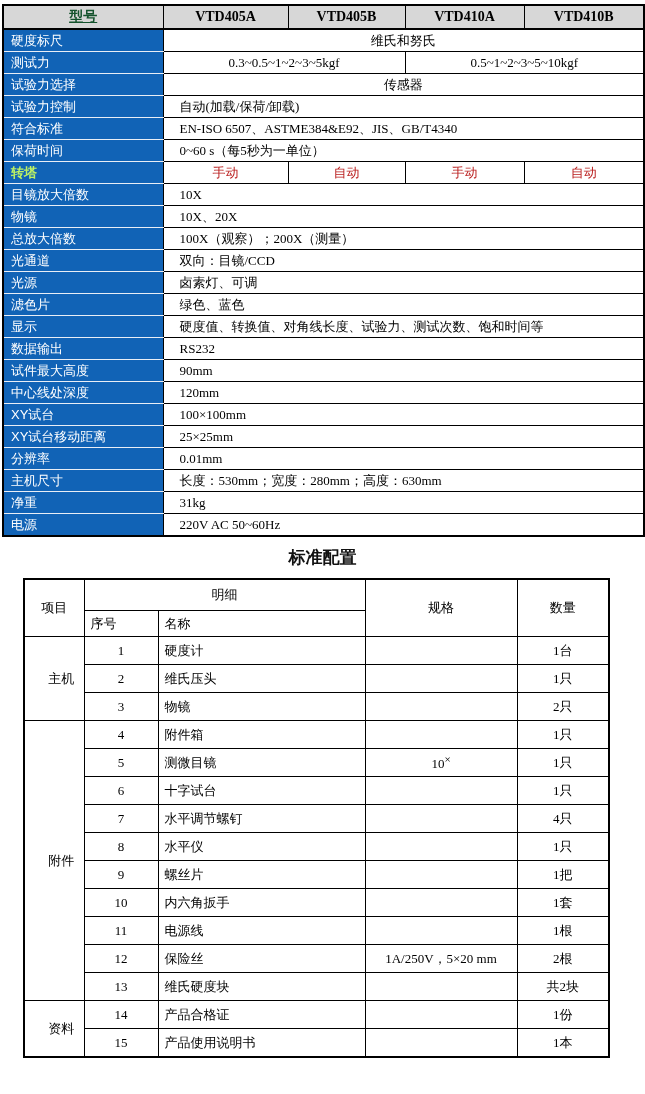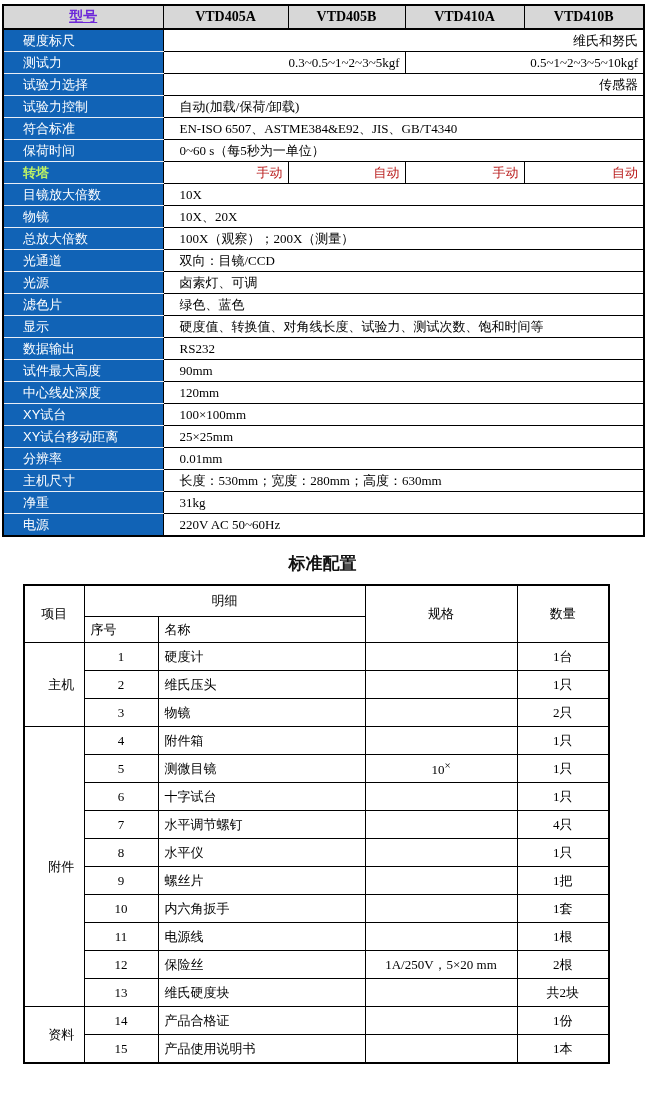--- a/index.html
+++ b/index.html
@@ -8,34 +8,34 @@
 
   
   table.spec{border-collapse:collapse;table-layout:fixed;width:641px;
              margin:4px 2px 0 2px;border:2px solid #000;}
   table.spec th,table.spec td{border:1px solid #000;height:21px;
              font-size:13px;padding:0 5px;overflow:hidden;white-space:nowrap;}
   table.spec tr.head th{background:#d7d7d7;text-align:center;
              border-bottom:2px solid #000;height:22px;}
   .model-name{font-family:"Liberation Serif","DejaVu Serif",serif;
              font-weight:bold;font-size:14px;color:#000;}
-  .model-link{color:#6d28d9;font-family:"Liberation Sans","DejaVu Sans",sans-serif;
+  .model-link{color:#14532d;font-family:"Liberation Sans","DejaVu Sans",sans-serif;
              font-weight:bold;font-size:14px;text-decoration:underline;}
   table.spec th.lbl{background:#1163b6;color:#ffffff;text-align:left;
              font-family:"Liberation Sans","DejaVu Sans",sans-serif;
-             font-weight:normal;padding-left:19px;
+             font-weight:normal;padding-left:7px;
              border-top:1px solid #e9eef6;border-bottom:1px solid #e9eef6;
              border-right:1px solid #000;}
   table.spec th.lbl.turret{color:#bef264;font-weight:bold;}
   table.spec td.val{background:#ffffff;text-align:left;padding-left:16px;}
-  table.spec td.c{text-align:right;padding-left:5px;}
+  table.spec td.c{text-align:center;padding-left:5px;}
   table.spec td.red{color:#b91c1c;font-family:"Liberation Sans","DejaVu Sans",sans-serif;}
 
   
-  .cfg-title{margin-top:15px;text-align:center;font-size:17px;font-weight:bold;
+  .cfg-title{margin-top:9px;text-align:center;font-size:17px;font-weight:bold;
              font-family:"Liberation Sans","DejaVu Sans",sans-serif;color:#111;}
 
   
   table.cfg{border-collapse:collapse;table-layout:fixed;width:585px;
             margin:9px 0 0 23px;border:2px solid #000;}
   table.cfg th,table.cfg td{border:1px solid #000;font-size:13px;
             font-weight:normal;padding:0 6px;overflow:hidden;white-space:nowrap;}
   table.cfg tr.h1 th{height:30px;text-align:center;}
   table.cfg tr.h2 th{height:25px;text-align:left;}
   table.cfg th.center{text-align:center;}

